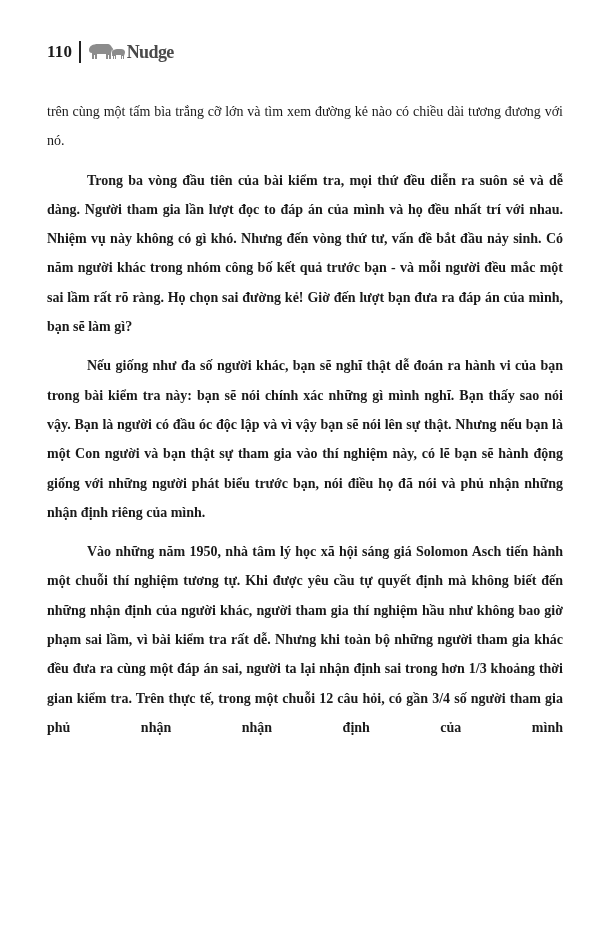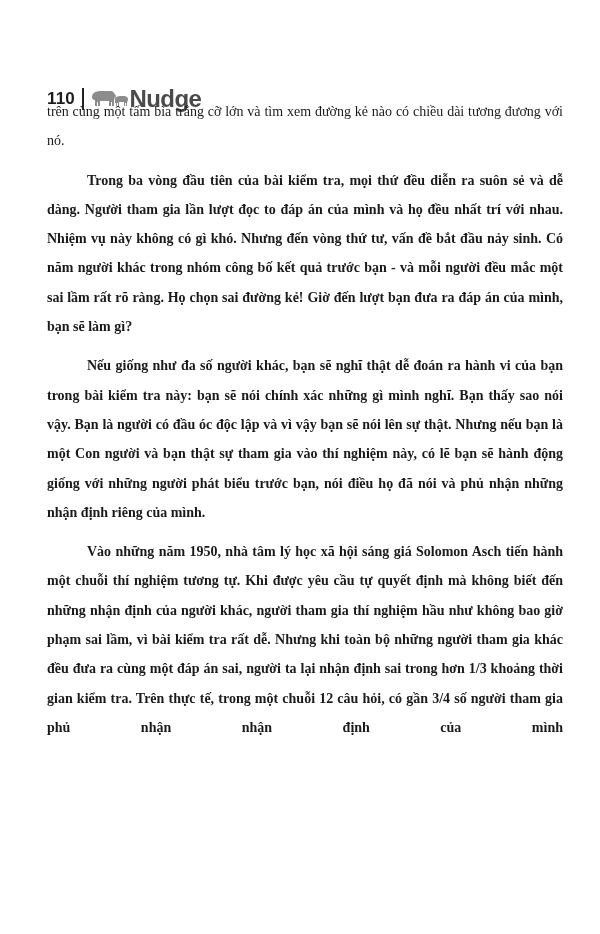--- a/index.html
+++ b/index.html
@@ -19,43 +19,42 @@
     width: 600px; height: 934px;
     background: #ffffff;
   }
   .running-head {
     position: absolute;
     left: 47px;
     top: 40px;
     height: 24px;
     display: flex;
     align-items: center;
-    font-family: Liberation Sans, sans-serif;
-    margin-top: 47px;
+    font-family: Liberation Serif, serif;
   }
   .page-number {
     font-size: 17px;
     font-weight: bold;
     color: #1c1c1c;
     letter-spacing: 0.2px;
   }
   .head-sep {
     width: 1.5px;
     height: 22px;
     background: #222;
     margin: 0 7px 0 7px;
   }
   .elephant-icon {
     width: 38px;
     height: 18px;
     display: inline-block;
     margin-right: 1px;
   }
   .book-title {
-    font-size: 24px;
+    font-size: 18px;
     font-weight: bold;
     color: #4a4a4a;
     letter-spacing: -0.6px;
   }
   .body-text {
     position: absolute;
     left: 47px;
     top: 97px;
     width: 516px;
     font-family: "Liberation Serif", "DejaVu Serif", serif;

